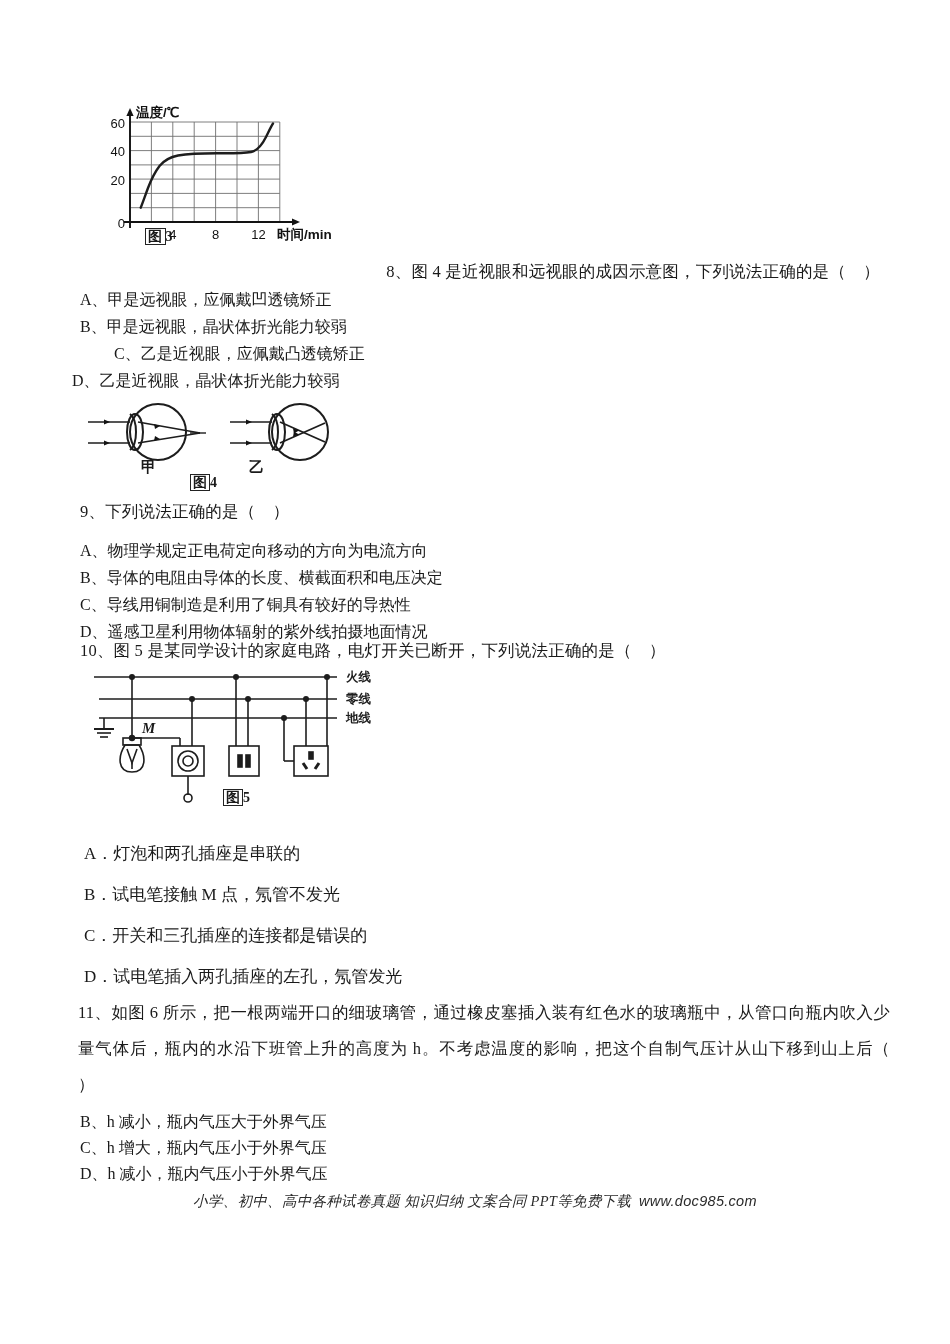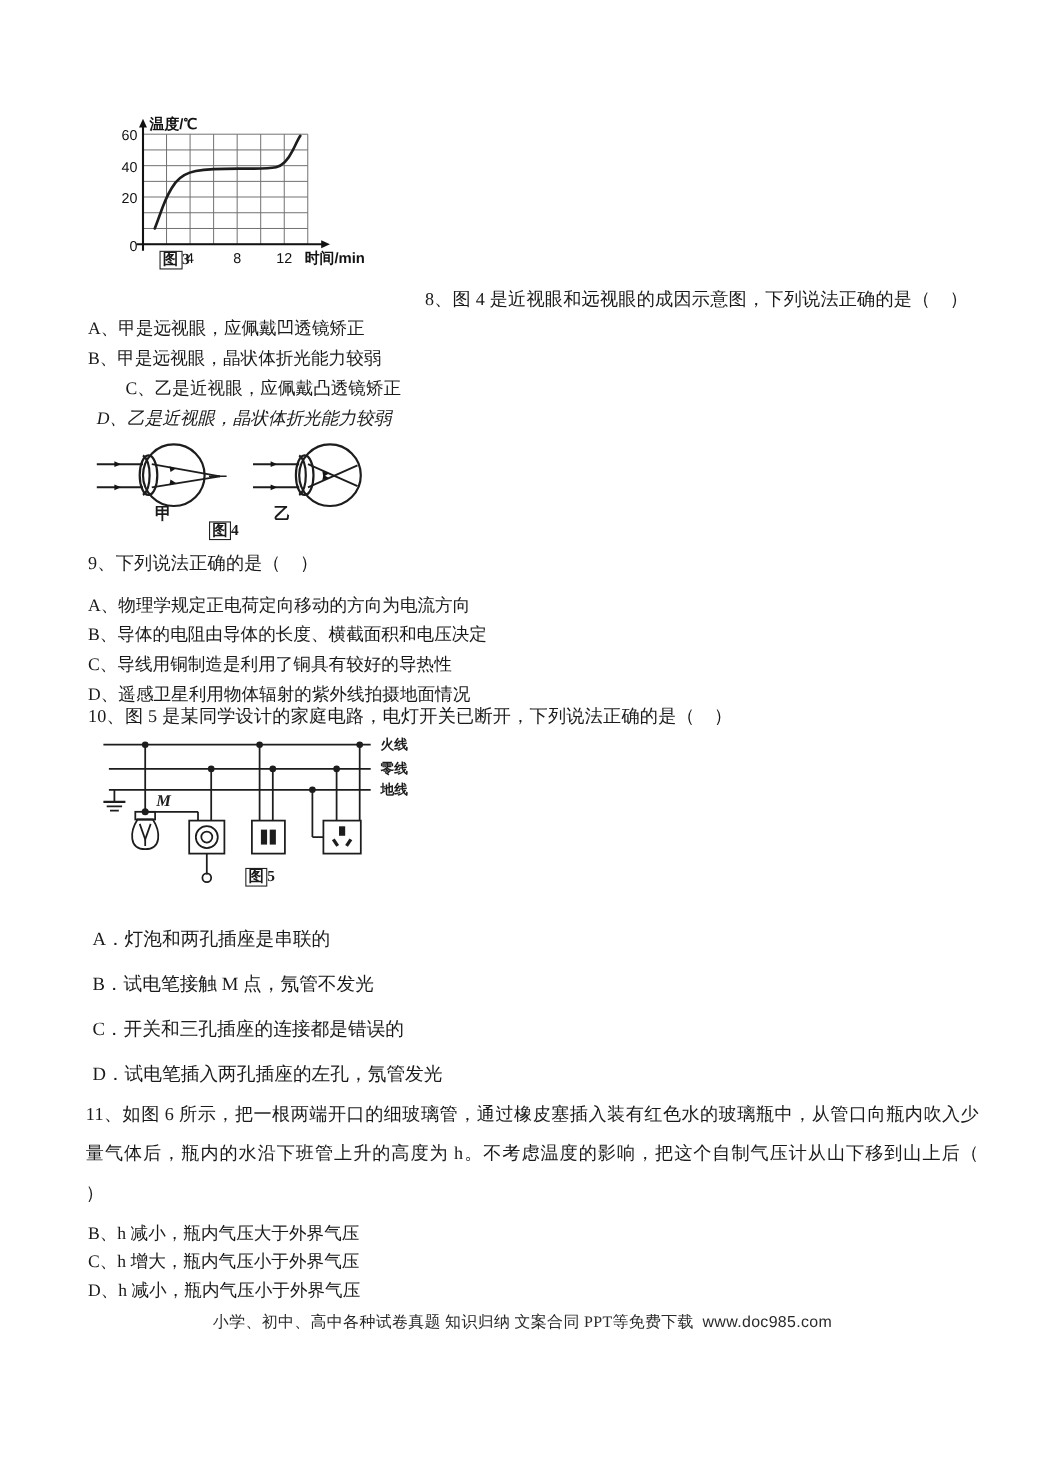--- a/index.html
+++ b/index.html
@@ -65,20 +65,21 @@
   #fig5-wrap { position: absolute; left: 84px; top: 668px; width: 330px; height: 135px; }
   #fig5-caption { position: absolute; left: 223px; top: 789px; font-size: 14px; font-weight: 600; }
 
   
   #footer {
     position: absolute; left: 0; top: 1192px; width: 950px;
     text-align: center;
     font-size: 14.5px;
     color: #2a2a2a;
     letter-spacing: 0.3px;
+    font-style: italic;
   }
   #footer .url { font-family: "Liberation Sans", sans-serif; }
 
   svg { display: block; }
   .wire { stroke: #1d1d1d; fill: none; }
 </style>
 </head>
 <body>
 
 <div class="page">
@@ -132,21 +133,21 @@
       <text x="52" y="13" font-family="Liberation Sans, sans-serif" font-size="13.5" font-weight="bold" fill="#121212">温度/℃</text>
       <text x="193" y="135" font-family="Liberation Sans, sans-serif" font-size="13.5" font-weight="bold" fill="#121212">时间/min</text>
     </svg>
   </div>
   <div id="fig3-caption"><span class="cap-box">图</span><span>3</span></div>
 
   <div class="blk qline stem" style="left:80px; top:258px; width:800px;text-align:right;">8、图 4 是近视眼和远视眼的成因示意图，下列说法正确的是（    ）</div>
   <div class="blk opt" style="left:80px; top:286px; width:800px;">A、甲是远视眼，应佩戴凹透镜矫正</div>
   <div class="blk opt" style="left:80px; top:313px; width:800px;">B、甲是远视眼，晶状体折光能力较弱</div>
   <div class="blk opt" style="left:80px; top:340px; width:800px;margin-left:34px;">C、乙是近视眼，应佩戴凸透镜矫正</div>
-  <div class="blk opt" style="left:88px; top:367px; width:800px;font-style:italic;">D、乙是近视眼，晶状体折光能力较弱</div>
+  <div class="blk opt" style="left:72px; top:367px; width:800px;">D、乙是近视眼，晶状体折光能力较弱</div>
 
   <div id="fig4-wrap">
     <svg width="300" height="72" viewBox="0 0 300 72">
 
       <g>
         <circle cx="72" cy="34" r="28" class="wire" stroke="#141414" stroke-width="2" fill="none"></circle>
 
         <ellipse cx="49" cy="34" rx="8" ry="18" class="wire" stroke="#141414" stroke-width="2" fill="none"></ellipse>
         <path d="M 44 16 C 52 22, 52 46, 44 52" class="wire" stroke="#141414" stroke-width="2"></path>
 

